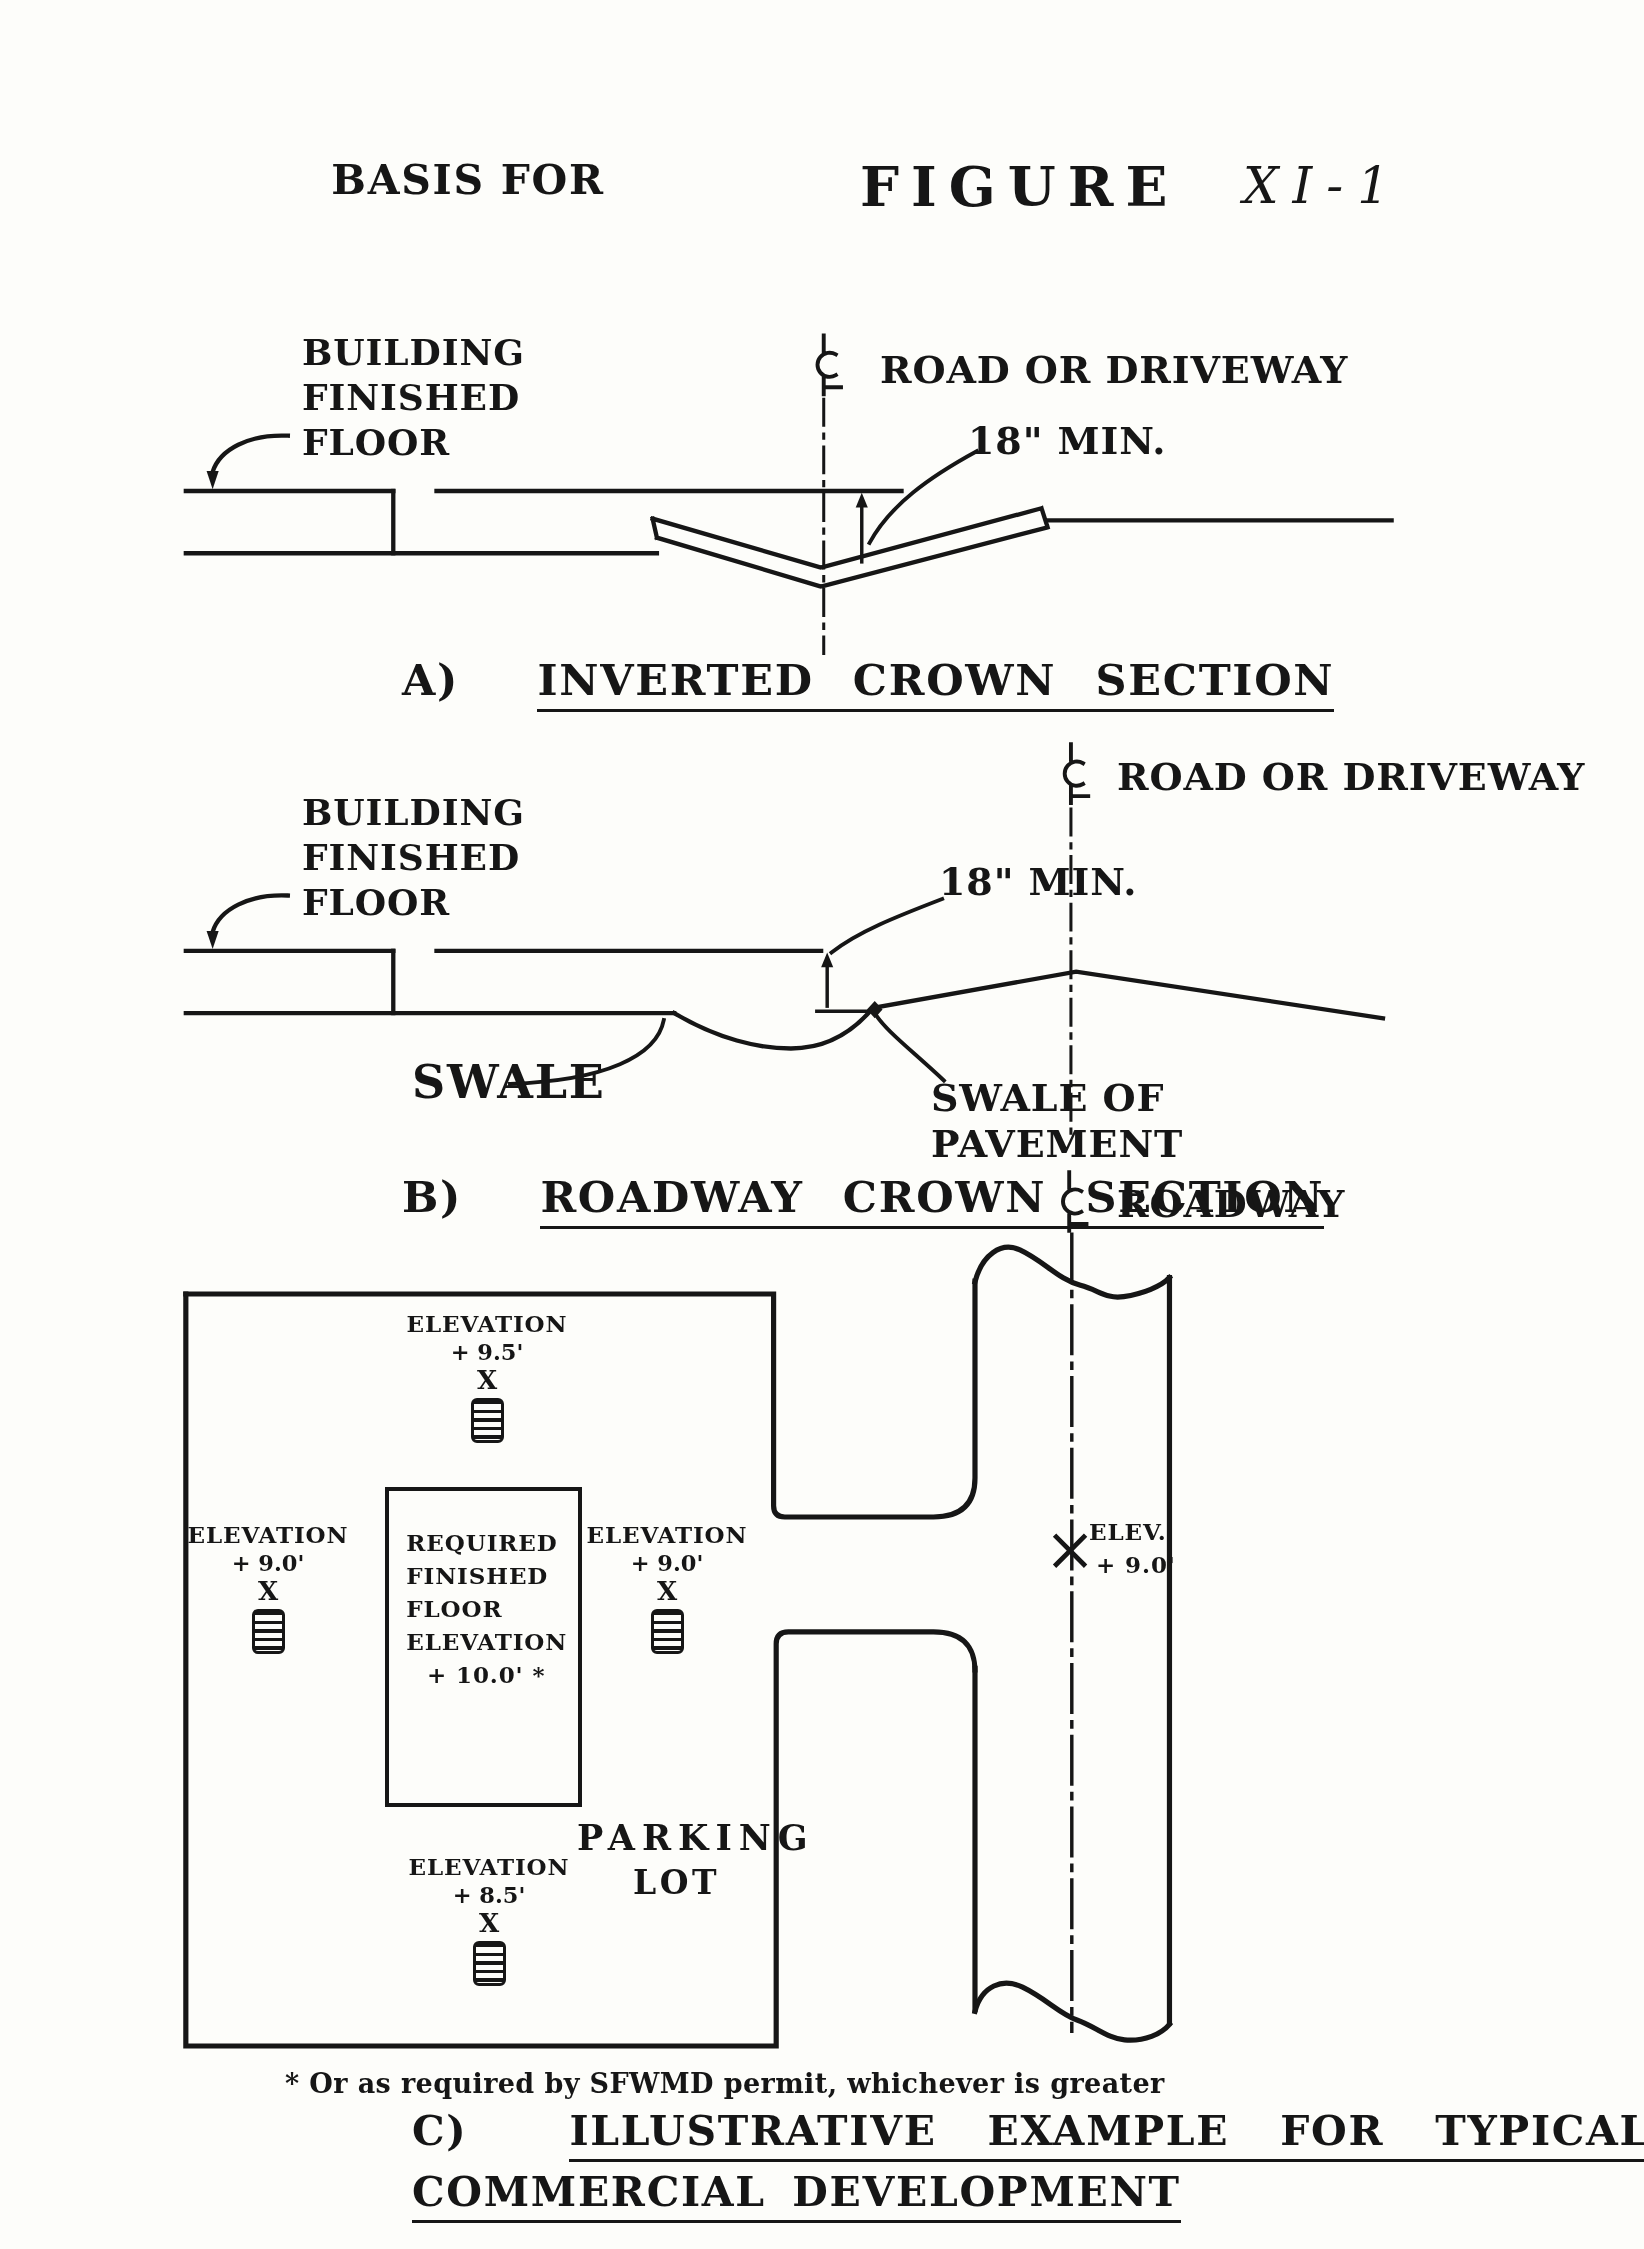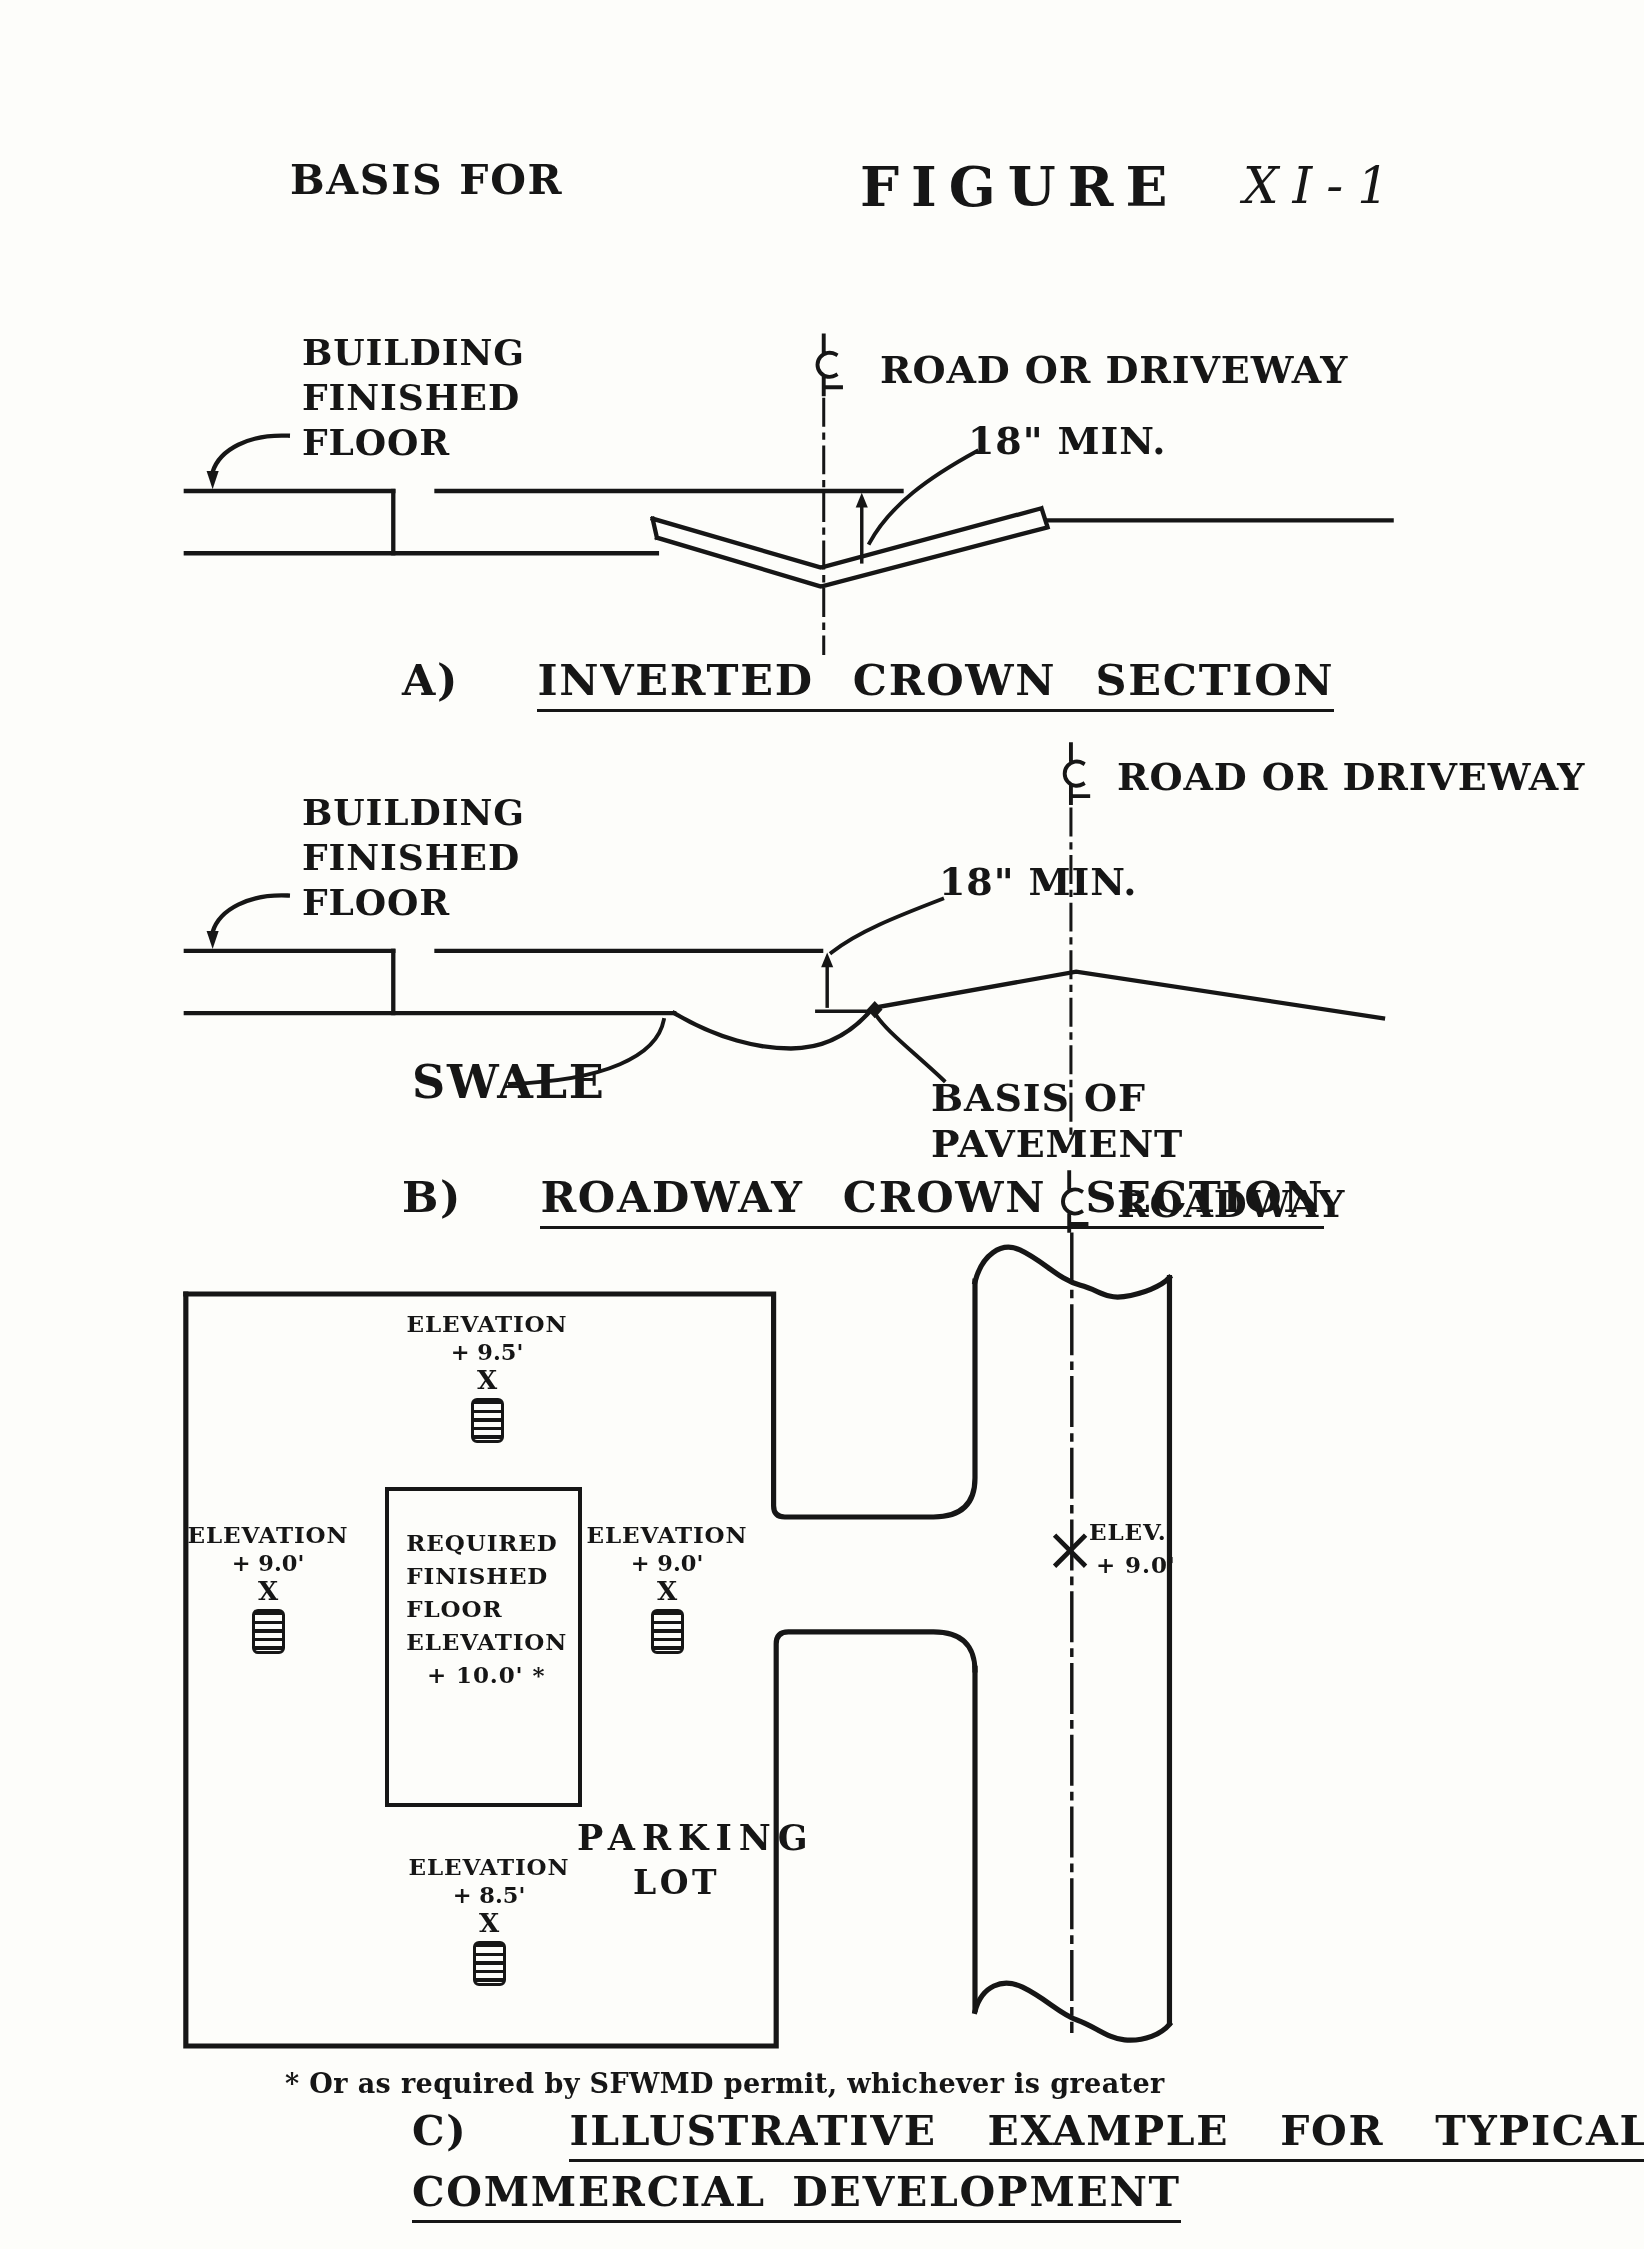--- a/index.html
+++ b/index.html
@@ -5,21 +5,21 @@
   html,body{margin:0;padding:0;background:#e8e8e4;}
   #page{
     position:relative;
     width:1644px;height:2250px;
     background:#fdfdfa;
     font-family:"DejaVu Serif","Liberation Serif",serif;
     color:#161616;
     overflow:hidden;
   }
   .t{position:absolute;white-space:nowrap;font-weight:700;}
-  .f-big{font-size:41px;letter-spacing:1.7px;line-height:45px;text-align:left;}
+  .f-big{font-size:41px;letter-spacing:1.7px;line-height:45px;text-align:center;}
   .f-fig{font-size:55px;letter-spacing:12px;}
   .hand{font-size:50px;font-style:italic;font-weight:400;letter-spacing:14px;}
   .f-l{font-size:38px;letter-spacing:0.9px;}
   .f-m{font-size:36px;line-height:45px;letter-spacing:0.9px;}
   .f-title{font-size:43px;letter-spacing:1.7px;word-spacing:22.5px;}
   .f-c1{font-size:41px;letter-spacing:1.7px;word-spacing:35px;}
   .f-c2{font-size:41px;letter-spacing:1.7px;word-spacing:10.4px;}
   .f-s{font-size:23px;letter-spacing:0.9px;}
   .f-foot{font-size:27px;letter-spacing:0.4px;}
   .u{border-bottom:3.5px solid #161616;padding-bottom:4.3px;}
@@ -128,21 +128,21 @@
 
   <div class="t f-l" style="left:1117px;top:754px;">ROAD OR DRIVEWAY</div>
   <div class="t f-m" style="left:302px;top:790px;">
     <div>BUILDING</div>
     <div>FINISHED</div>
     <div>FLOOR</div>
   </div>
   <div class="t f-l" style="left:939px;top:859px;">18" MIN.</div>
   <div class="t" style="left:412px;top:1055px;font-size:46px;letter-spacing:1.7px;">SWALE</div>
   <div class="t f-l" style="left:931px;top:1075px;line-height:46px;">
-    <div>BASIS OF</div>
+    <div>SWALE OF</div>
     <div>PAVEMENT</div>
   </div>
   <div class="t f-title" style="left:402px;top:1172px;">
     <span>B)</span>&nbsp;
     <span class="u">ROADWAY CROWN SECTION</span>
   </div>
   <div class="t f-l" style="left:1117px;top:1181px;">ROADWAY</div>
 
   <div class="elev-marker" style="left:392px;top:1310px;">
     <div class="lab">ELEVATION</div>

